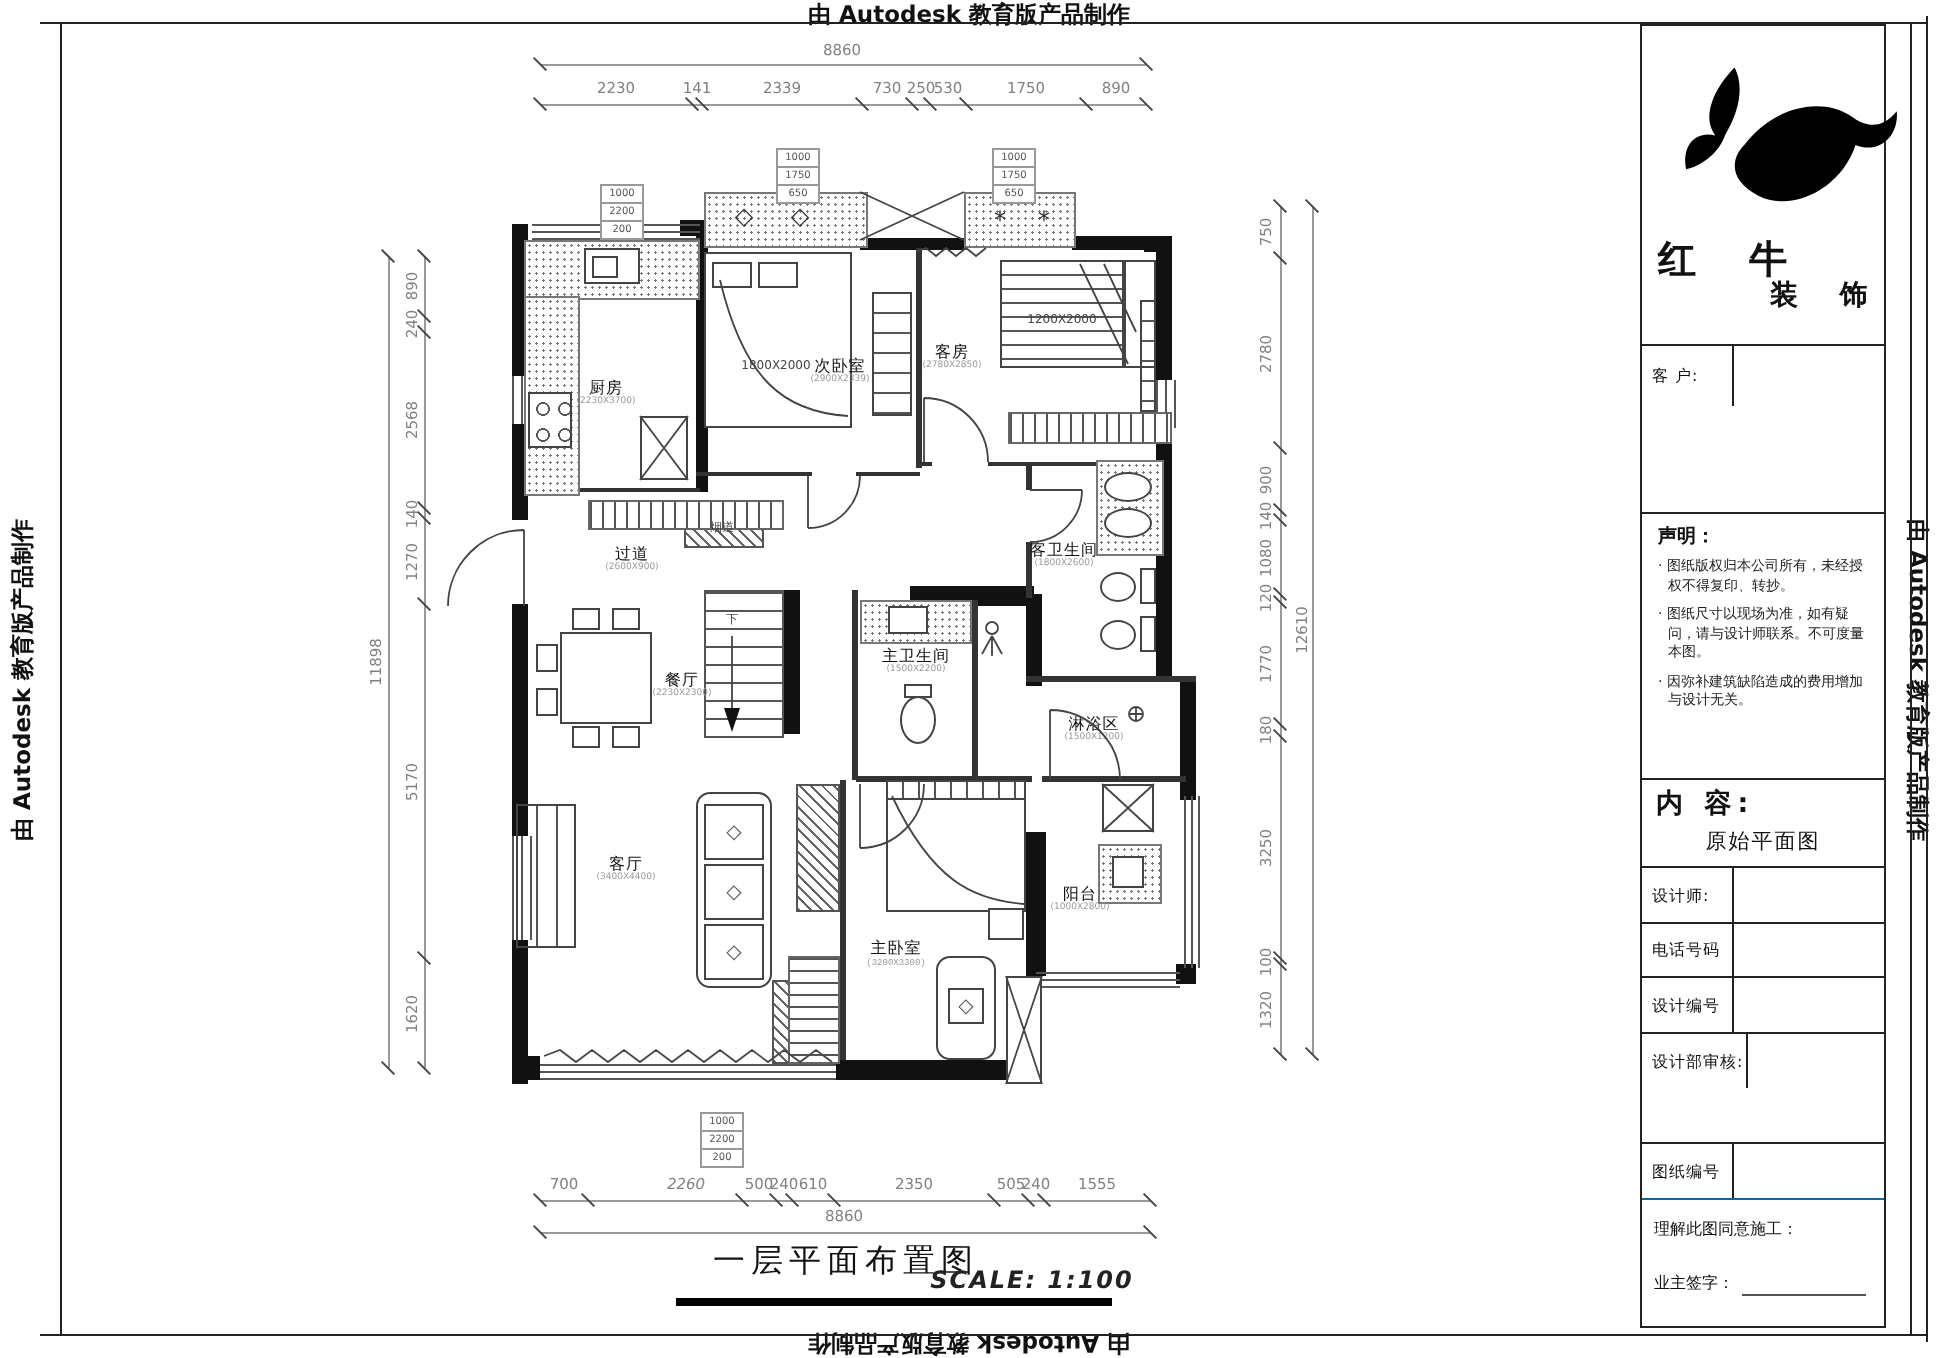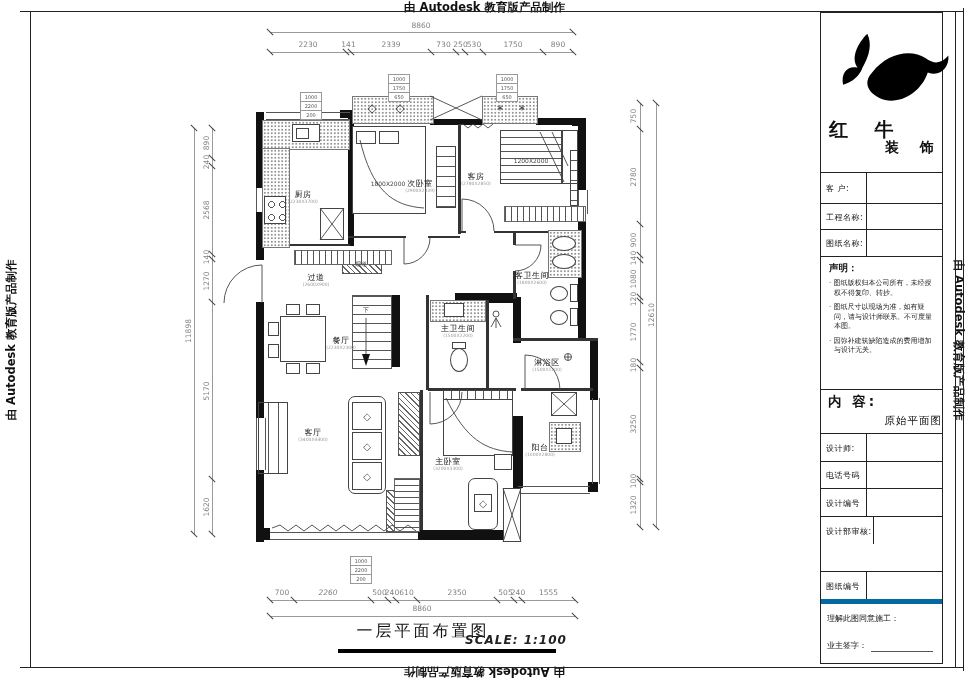--- a/index.html
+++ b/index.html
@@ -56,22 +56,22 @@
   .tbrow .l{position:absolute;left:5px;top:50%;transform:translateY(-50%);font-size:8px;letter-spacing:0.5px;}
   .tbrow .sep{position:absolute;left:45px;top:0;bottom:0;width:1px;background:#222;}
   .brand1{position:absolute;left:8px;top:104px;font-size:19px;letter-spacing:10px;font-weight:bold;}
   .brand2{position:absolute;left:64px;top:126px;font-size:14px;letter-spacing:8px;font-weight:bold;}
   .stmt{position:absolute;left:0;top:243px;width:121px;height:133px;border-top:1px solid #222;box-sizing:border-box;}
   .stmt .t{position:absolute;left:8px;top:5px;font-size:9.5px;font-weight:bold;}
   .stmt .items{position:absolute;left:6px;top:22px;width:110px;font-size:7px;color:#222;line-height:9.5px;}
   .stmt .items p{margin:0 0 5px 0;text-indent:-5px;padding-left:7px;}
   .cont{position:absolute;left:0;top:376px;width:121px;height:44px;border-top:1px solid #222;box-sizing:border-box;}
   .cont .t{position:absolute;left:7px;top:3px;font-size:13.5px;letter-spacing:3px;font-weight:bold;}
-  .cont .v{position:absolute;left:0;top:24px;width:100%;text-align:right;font-size:10.5px;letter-spacing:1px;}
-  .tbfoot{position:absolute;left:0;top:586px;width:121px;height:64px;border-top:5px solid #0369a1;box-sizing:border-box;text-align:center;}
+  .cont .v{position:absolute;left:0;top:24px;width:100%;text-align:center;font-size:10.5px;letter-spacing:1px;}
+  .tbfoot{position:absolute;left:0;top:586px;width:121px;height:64px;border-top:1px solid #0369a1;box-sizing:border-box;text-align:center;}
   .tbfoot .a{position:absolute;left:6px;top:9px;font-size:8px;}
   .tbfoot .b{position:absolute;left:6px;top:36px;font-size:8px;}
   .tbfoot .ul{position:absolute;left:50px;top:47px;width:62px;height:1px;background:#555;}
   
   .ftitle{position:absolute;font-size:16px;letter-spacing:3px;color:#111;transform:translate(-50%,-50%);white-space:nowrap;}
   .fscale{position:absolute;font-size:12px;font-style:italic;letter-spacing:1px;color:#222;
           transform:translate(-50%,-50%);white-space:nowrap;font-family:"DejaVu Sans",sans-serif;}
   .fbar{position:absolute;background:#000;}
   svg.ov{position:absolute;left:0;top:0;pointer-events:none;}
 </style>
@@ -94,28 +94,20 @@
   <div class="tb">
     <svg class="ov" width="121" height="100" viewBox="0 0 100 82" style="left:10px;top:18px;">
       <path d="M30,2 C22,10 16,22 22,30 C14,28 8,34 10,44 C18,42 24,36 26,30 C32,20 34,10 30,2 Z" fill="#000"></path>
       <path d="M34,34 C46,18 66,14 78,22 C86,28 92,26 97,20 C98,30 90,38 80,34 C74,52 54,62 40,55 C28,49 28,40 34,34 Z" fill="#000"></path>
     </svg>
     <div class="brand1">红 牛</div>
     <div class="brand2">装 饰</div>
 
     <div class="tbrow" style="top:159px;height:31px;">
       <span class="l">客  户:</span>
-        <span class="sep"></span>
-      </div>
-    <div class="tbrow" style="top:190px;height:26px;">
-      <span class="l">工程名称:</span>
-        <span class="sep"></span>
-      </div>
-    <div class="tbrow" style="top:216px;height:27px;">
-      <span class="l">图纸名称:</span>
         <span class="sep"></span>
       </div>
 
     <div class="stmt">
       <div class="t">声明：</div>
       <div class="items" id="stmt-items">
           <p>· 图纸版权归本公司所有，未经授权不得复印、转抄。</p>
           <p>· 图纸尺寸以现场为准，如有疑问，请与设计师联系。不可度量本图。</p>
           <p>· 因弥补建筑缺陷造成的费用增加与设计无关。</p>
         </div>
@@ -253,21 +245,21 @@
       <div class="spark" style="left: 372px; top: 108px;">◇</div>
       <div class="spark" style="left: 400px; top: 108px;">◇</div>
       <div class="spark" style="left: 500px; top: 110px;">*</div>
       <div class="spark" style="left: 522px; top: 110px;">*</div>
       <div class="lab" style="left: 303px; top: 197px;"><span>厨房</span><span class="sub">(2230X3700)</span></div>
       <div class="lab" style="left: 420px; top: 186px;"><span>次卧室</span><span class="sub">(2900X2339)</span></div>
       <div class="lab" style="left: 476px; top: 179px;"><span>客房</span><span class="sub">(2780X2850)</span></div>
       <div class="lab" style="left: 316px; top: 280px;"><span>过道</span><span class="sub">(2600X900)</span></div>
       <div class="lab" style="left: 341px; top: 343px;"><span>餐厅</span><span class="sub">(2230X2300)</span></div>
       <div class="lab" style="left: 313px; top: 435px;"><span>客厅</span><span class="sub">(3400X4400)</span></div>
-      <div class="lab" style="left: 448px; top: 464px;"><span>主卧室</span><span class="sub">(3200X3300)</span></div>
+      <div class="lab" style="left: 448px; top: 478px; font-family: Liberation Mono, monospace;"><span>主卧室</span><span class="sub">(3200X3300)</span></div>
       <div class="lab" style="left: 458px; top: 331px;"><span>主卫生间</span><span class="sub">(1500X2200)</span></div>
       <div class="lab" style="left: 532px; top: 278px;"><span>客卫生间</span><span class="sub">(1800X2600)</span></div>
       <div class="lab" style="left: 547px; top: 365px;"><span>淋浴区</span><span class="sub">(1500X1200)</span></div>
       <div class="lab" style="left: 540px; top: 450px;"><span>阳台</span><span class="sub">(1000X2800)</span></div>
       <div class="ann" style="left: 388px; top: 183px;">1800X2000</div>
       <div class="ann" style="left: 531px; top: 160px;">1200X2000</div>
       <div class="ann" style="left: 366px; top: 310px;">下</div>
       <div class="ann" style="left: 361px; top: 264px;">烟道</div>
     </div>
 
@@ -325,21 +317,21 @@
       <div class="tick" style="left: 294px; top: 600px;"></div>
       <div class="tick" style="left: 371px; top: 600px;"></div>
       <div class="tick" style="left: 388px; top: 600px;"></div>
       <div class="tick" style="left: 396px; top: 600px;"></div>
       <div class="tick" style="left: 417px; top: 600px;"></div>
       <div class="tick" style="left: 497px; top: 600px;"></div>
       <div class="tick" style="left: 514px; top: 600px;"></div>
       <div class="tick" style="left: 522px; top: 600px;"></div>
       <div class="tick" style="left: 575px; top: 600px;"></div>
       <div class="dimt" style="left: 282px; top: 592px;">700</div>
-      <div class="dimt" style="left: 328px; top: 592px; font-style: italic;">2260</div>
+      <div class="dimt" style="left: 343px; top: 592px; font-style: italic;">2260</div>
       <div class="dimt" style="left: 379.5px; top: 592px;">500</div>
       <div class="dimt" style="left: 392px; top: 592px;">240</div>
       <div class="dimt" style="left: 406.5px; top: 592px;">610</div>
       <div class="dimt" style="left: 457px; top: 592px;">2350</div>
       <div class="dimt" style="left: 505.5px; top: 592px;">505</div>
       <div class="dimt" style="left: 518px; top: 592px;">240</div>
       <div class="dimt" style="left: 548.5px; top: 592px;">1555</div>
       <div class="dline" style="left: 270px; top: 616px; width: 305px; height: 1px;"></div>
       <div class="tick" style="left: 270px; top: 616px;"></div>
       <div class="tick" style="left: 575px; top: 616px;"></div>

